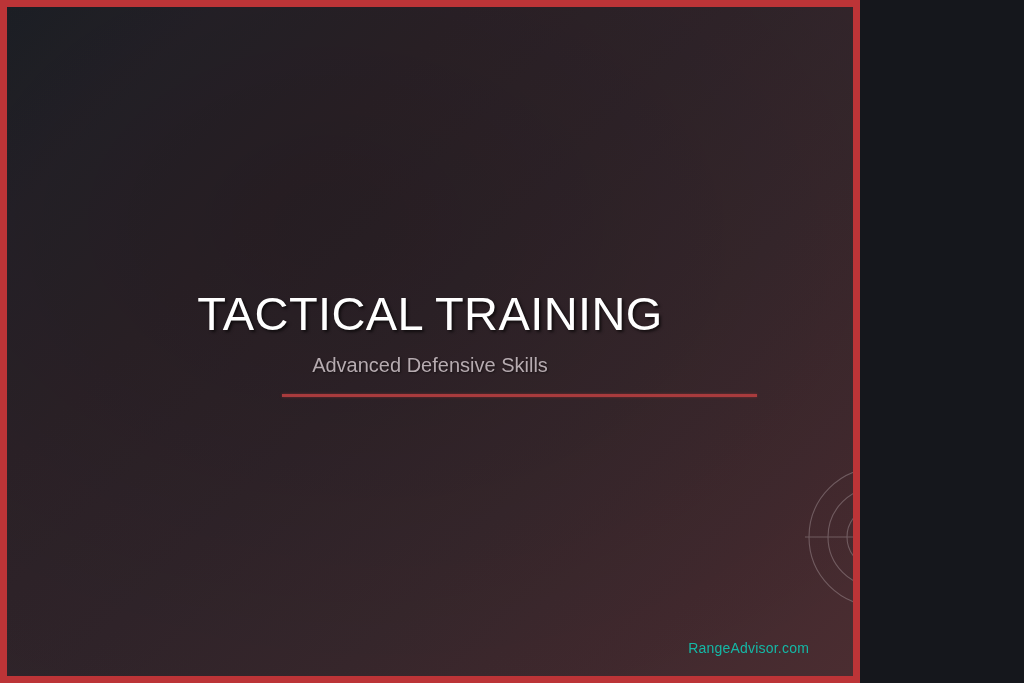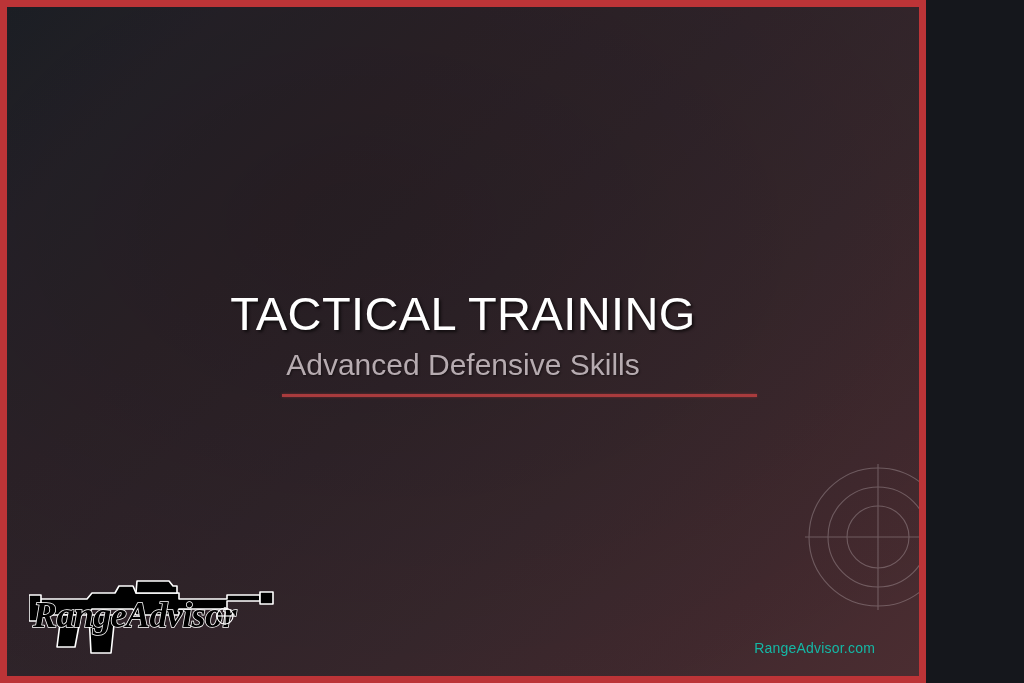--- a/index.html
+++ b/index.html
@@ -6,21 +6,21 @@
     margin: 0;
     padding: 0;
     background: #15171c;
   }
   body {
     font-family: "Liberation Sans", sans-serif;
   }
 
   #slide {
     position: relative;
-    width: 926px;
+    width: 860px;
     height: 683px;
     box-sizing: border-box;
     border: 7px solid #bc3437;
     overflow: hidden;
     background: #2e2329;
     padding-left: 16px;
   }
 
   
   #slide-bg {
@@ -60,21 +60,21 @@
     line-height: 56px;
     font-weight: normal;
     letter-spacing: 0.4px;
     color: #ffffff;
     text-shadow: 2px 2px 3px rgba(0,0,0,0.62);
     margin: 0;
     white-space: nowrap;
   }
   #slide-subtitle {
     margin: 8px 0 0 0;
-    font-size: 30px;
+    font-size: 20px;
     line-height: 30px;
     font-weight: normal;
     color: #b6abb0;
     text-shadow: 1px 1px 2px rgba(0,0,0,0.45);
     white-space: nowrap;
   }
   #accent-divider {
     position: absolute;
     left: 275px;
     top: 387px;
@@ -135,46 +135,16 @@
       <g fill="none" stroke="#d8cdd1" stroke-width="1.1">
         <circle cx="73" cy="73" r="31"></circle>
         <circle cx="73" cy="73" r="50"></circle>
         <circle cx="73" cy="73" r="69"></circle>
         <line x1="73" y1="0" x2="73" y2="146"></line>
         <line x1="0" y1="73" x2="146" y2="73"></line>
       </g>
     </svg>
   </div>
 
-  <div id="brand-logo">
-    <svg width="250" height="104" viewBox="0 0 250 104" aria-hidden="true">
-
-      <g fill="#000000" stroke="#ffffff" stroke-width="1.6" stroke-linejoin="round">
-
-        <path d="M10,34 L58,34 L63,28 L86,28 L90,21 L104,21 L107,28
-                 L150,28 L150,34 L198,34 L198,30 L231,30 L231,36
-                 L198,36 L198,44 L150,44 L150,50 L107,50 L104,44
-                 L63,44 L58,50 L10,50 Z"></path>
-
-        <path d="M108,16 L140,16 L144,21 L148,21 L148,28 L107,28 Z"></path>
-
-        <path d="M60,50 L86,50 L82,88 L62,88 Z"></path>
-
-        <path d="M32,50 L52,50 L46,82 L28,82 Z"></path>
-
-        <path d="M0,30 L12,30 L12,56 L0,56 Z"></path>
-
-        <path d="M231,27 L244,27 L244,39 L231,39 Z"></path>
-      </g>
-
-      <text x="4" y="62" font-family="'Liberation Serif', 'DejaVu Serif', serif" font-size="36" font-weight="bold" font-style="italic" fill="#000000" stroke="#ffffff" stroke-width="1.5" paint-order="stroke fill" letter-spacing="-0.6">RangeAdvisor</text>
-
-      <g fill="none" stroke="#ffffff" stroke-width="1.2">
-        <circle cx="196" cy="51" r="8"></circle>
-        <line x1="196" y1="42" x2="196" y2="60"></line>
-        <line x1="187" y1="51" x2="205" y2="51"></line>
-      </g>
-    </svg>
-  </div>
 
   <div id="footer-url">RangeAdvisor.com</div>
 
 </div>
 
 </body></html>

